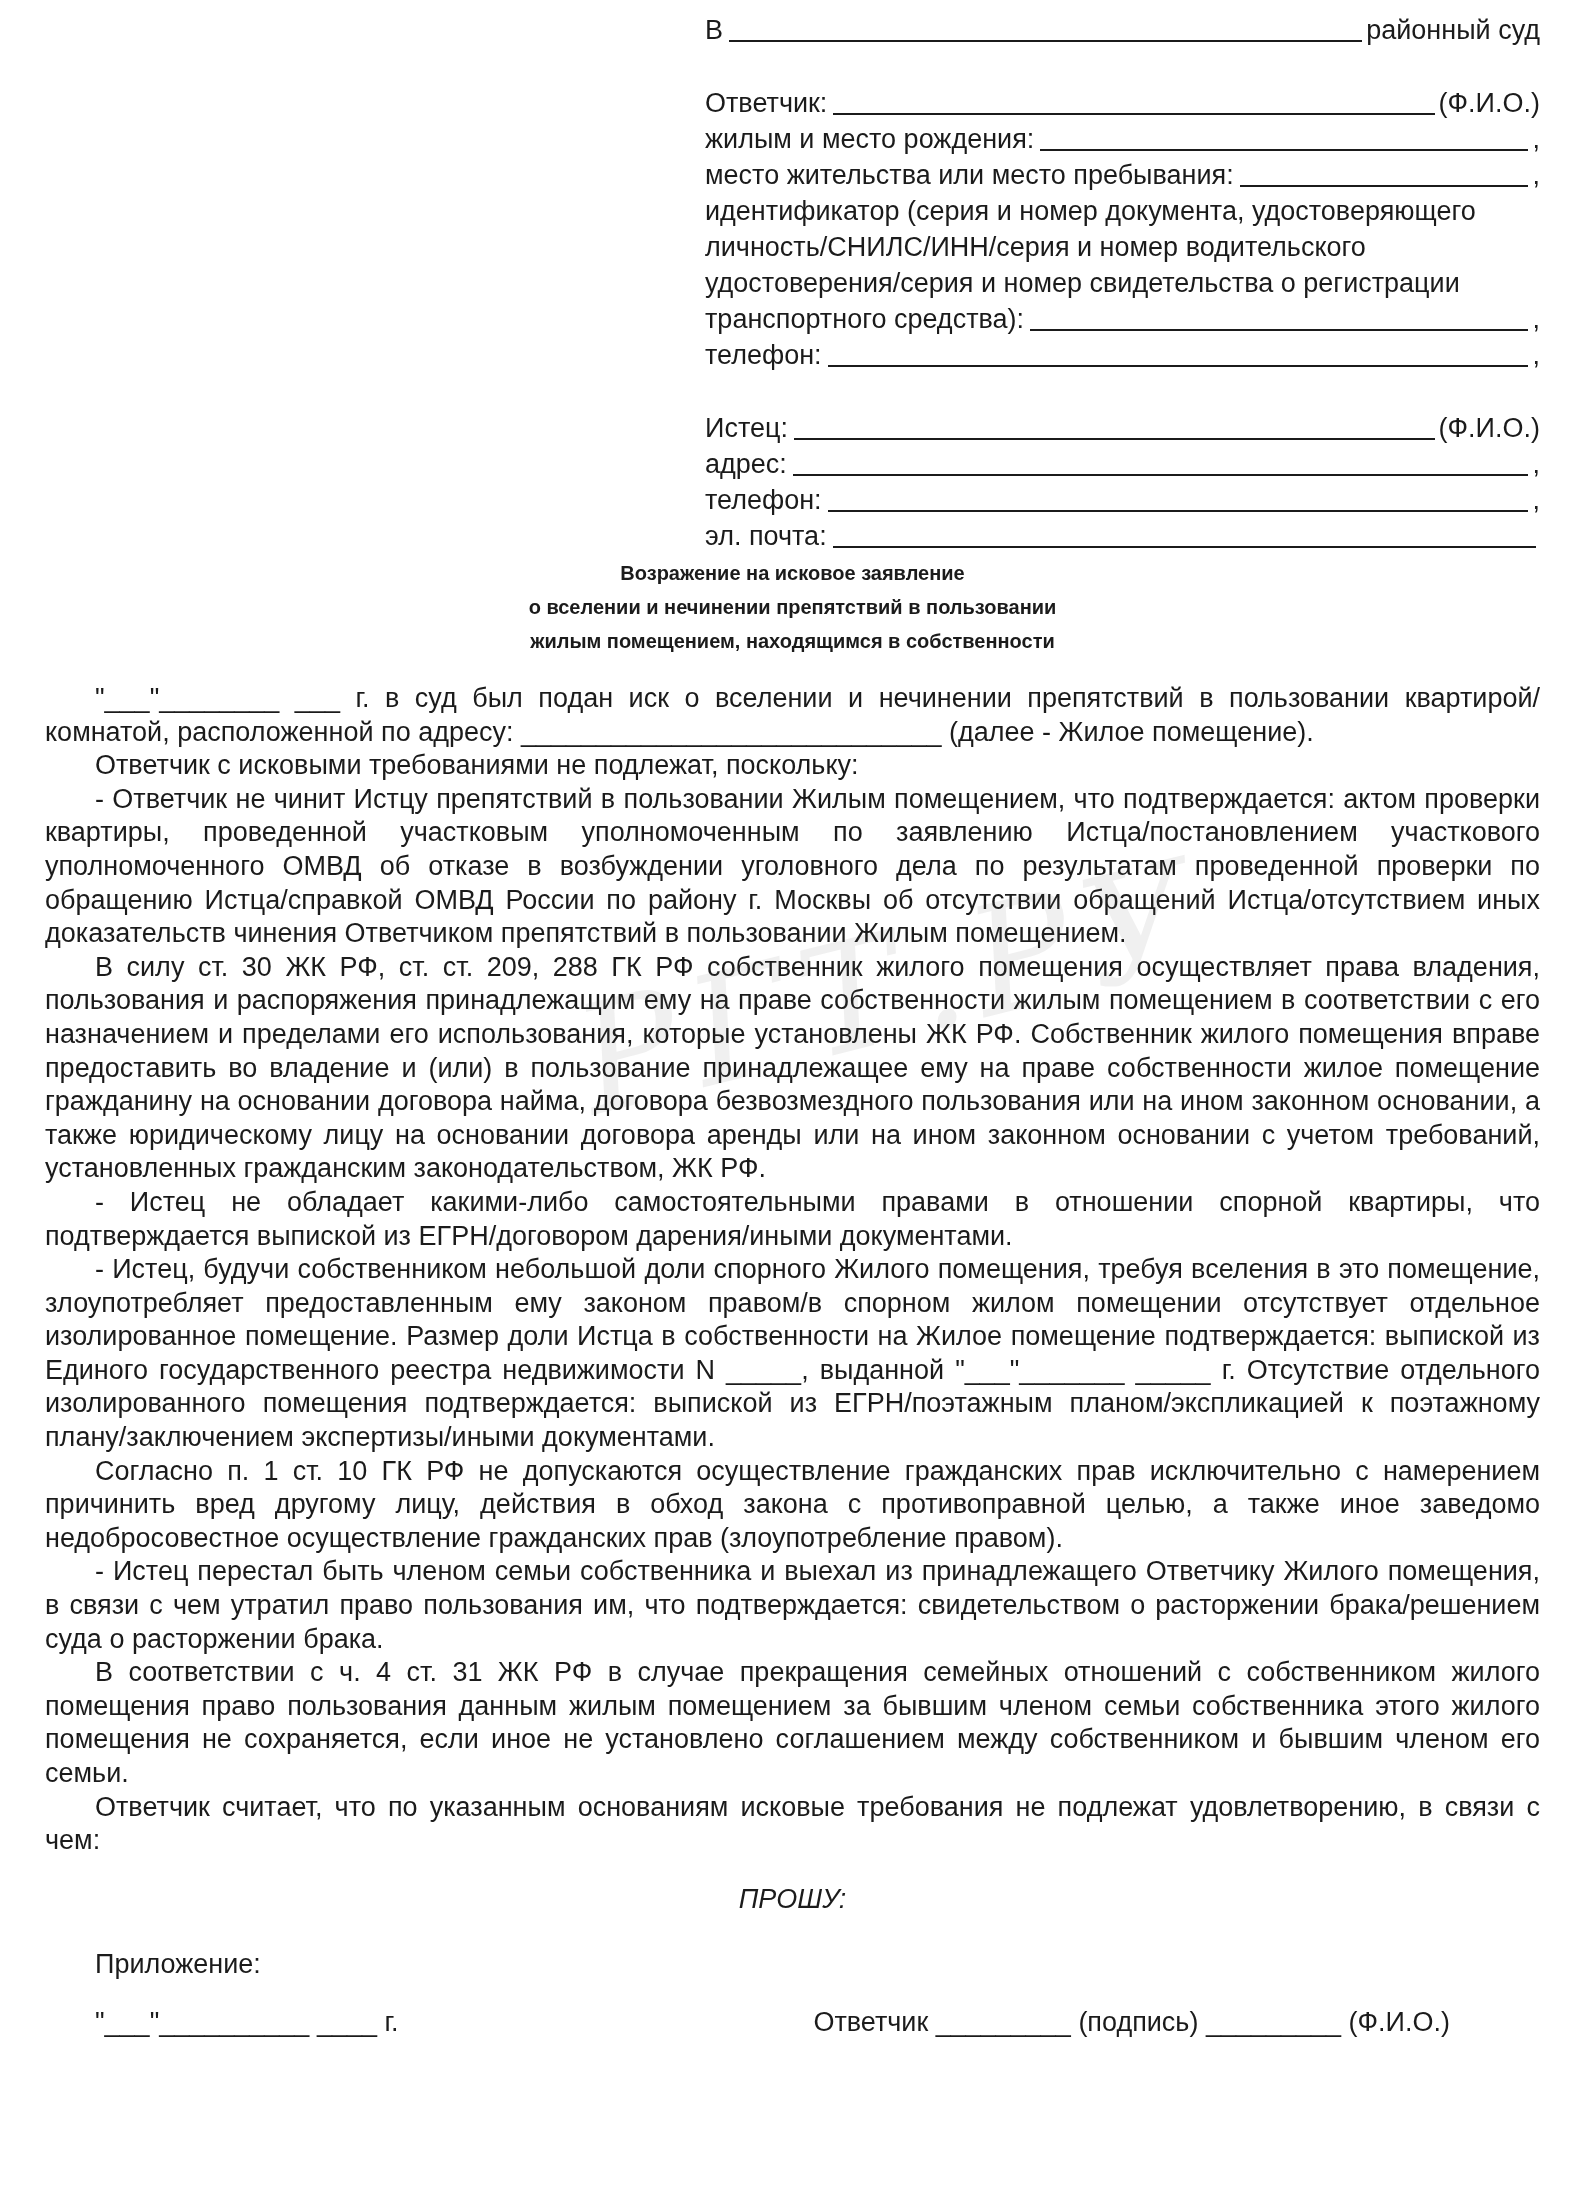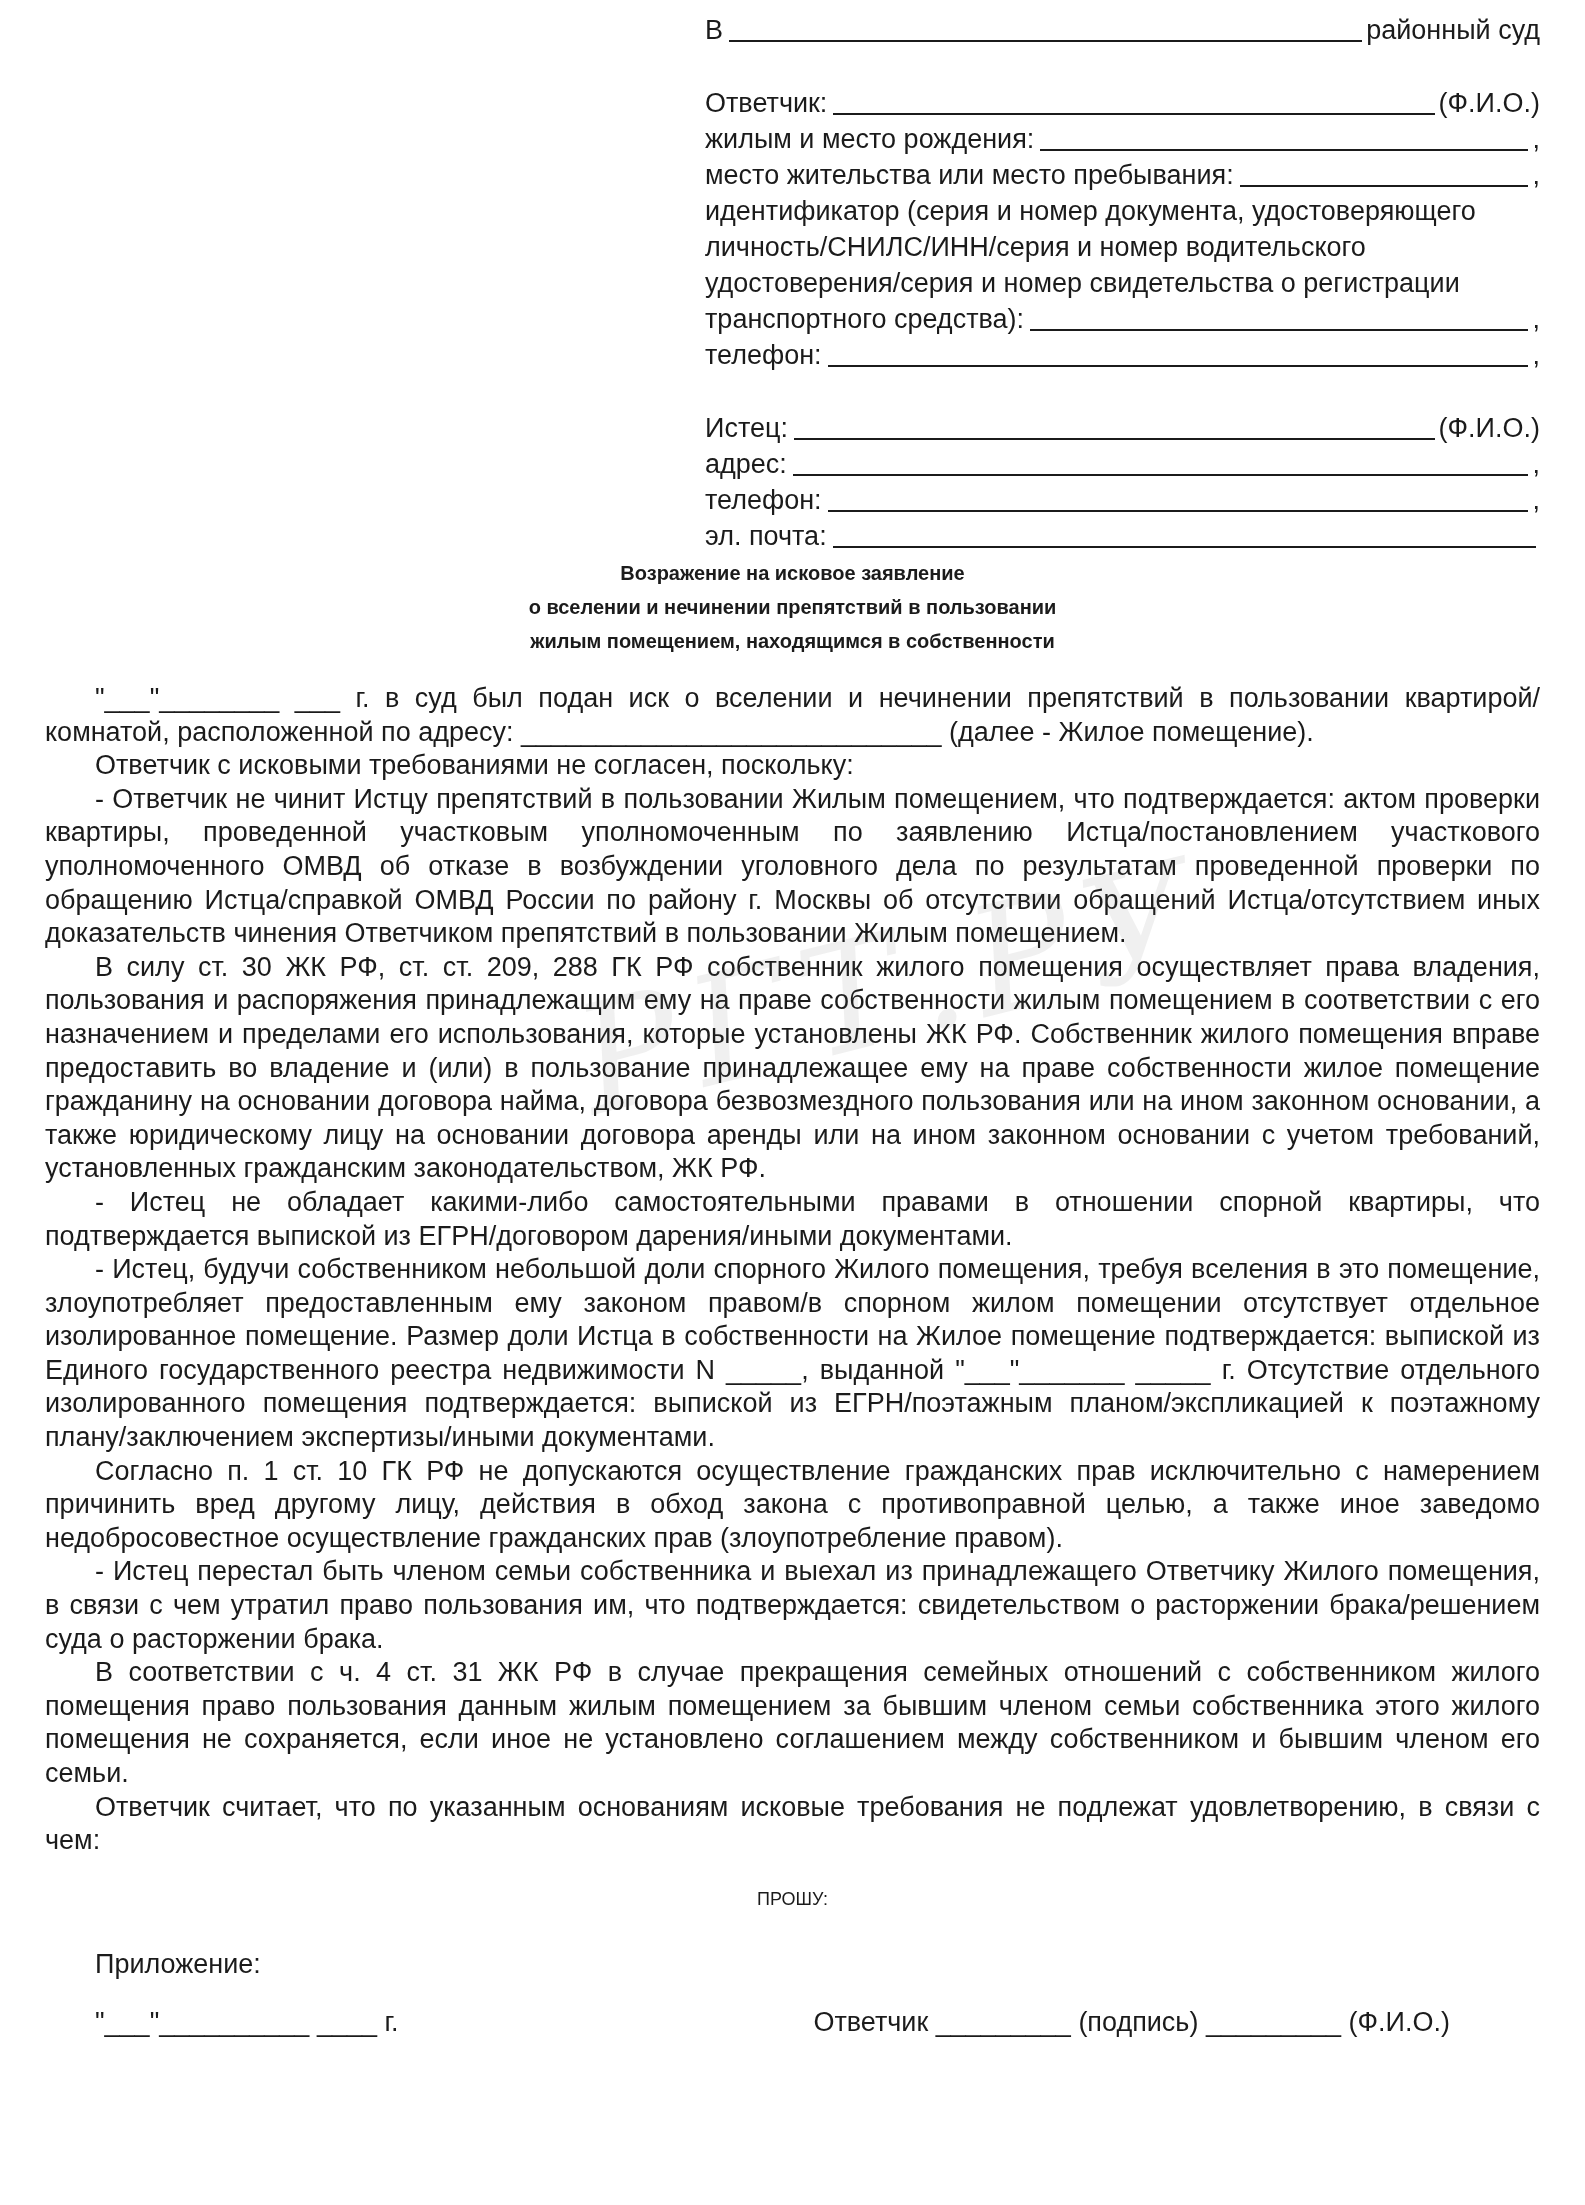--- a/index.html
+++ b/index.html
@@ -42,22 +42,23 @@
   .body{
     margin-top:24px;
     font-size:27px;
     line-height:33.6px;
     text-align:justify;
   }
   .body p{margin:0;text-indent:50px;}
   .prayer-head{
     margin-top:24px;
     text-align:center;
-    font-size:18px;
+    font-size:27px;
     line-height:34px;
+    font-style:italic;
   }
   .attachment{margin-top:32px;font-size:27px;line-height:33.6px;text-indent:50px;}
   
   .footer{
     margin-top:24px;
     display:flex;
     justify-content:space-between;
     font-size:27px;
     line-height:34px;
     padding:0 90px 0 50px;
@@ -164,21 +165,21 @@
   </div>
 
   <div class="title">
     <div>Возражение на исковое заявление</div>
     <div>о вселении и нечинении препятствий в пользовании</div>
     <div>жилым помещением, находящимся в собственности</div>
   </div>
 
   <div class="body">
     <p>"___"________ ___ г. в суд был подан иск о вселении и нечинении препятствий в пользовании квартирой/комнатой, расположенной по адресу: ____________________________ (далее - Жилое помещение).</p>
-    <p>Ответчик с исковыми требованиями не согласен, поскольку:</p>
+    <p>Ответчик с исковыми требованиями не подлежат, поскольку:</p>
     <p>- Ответчик не чинит Истцу препятствий в пользовании Жилым помещением, что подтверждается: актом проверки квартиры, проведенной участковым уполномоченным по заявлению Истца/постановлением участкового уполномоченного ОМВД об отказе в возбуждении уголовного дела по результатам проведенной проверки по обращению Истца/справкой ОМВД России по району г. Москвы об отсутствии обращений Истца/отсутствием иных доказательств чинения Ответчиком препятствий в пользовании Жилым помещением.</p>
     <p>В силу ст. 30 ЖК РФ, ст. ст. 209, 288 ГК РФ собственник жилого помещения осуществляет права владения, пользования и распоряжения принадлежащим ему на праве собственности жилым помещением в соответствии с его назначением и пределами его использования, которые установлены ЖК РФ. Собственник жилого помещения вправе предоставить во владение и (или) в пользование принадлежащее ему на праве собственности жилое помещение гражданину на основании договора найма, договора безвозмездного пользования или на ином законном основании, а также юридическому лицу на основании договора аренды или на ином законном основании с учетом требований, установленных гражданским законодательством, ЖК РФ.</p>
     <p>- Истец не обладает какими-либо самостоятельными правами в отношении спорной квартиры, что подтверждается выпиской из ЕГРН/договором дарения/иными документами.</p>
     <p>- Истец, будучи собственником небольшой доли спорного Жилого помещения, требуя вселения в это помещение, злоупотребляет предоставленным ему законом правом/в спорном жилом помещении отсутствует отдельное изолированное помещение. Размер доли Истца в собственности на Жилое помещение подтверждается: выпиской из Единого государственного реестра недвижимости N _____, выданной "___"_______ _____ г. Отсутствие отдельного изолированного помещения подтверждается: выпиской из ЕГРН/поэтажным планом/экспликацией к поэтажному плану/заключением экспертизы/иными документами.</p>
     <p>Согласно п. 1 ст. 10 ГК РФ не допускаются осуществление гражданских прав исключительно с намерением причинить вред другому лицу, действия в обход закона с противоправной целью, а также иное заведомо недобросовестное осуществление гражданских прав (злоупотребление правом).</p>
     <p>- Истец перестал быть членом семьи собственника и выехал из принадлежащего Ответчику Жилого помещения, в связи с чем утратил право пользования им, что подтверждается: свидетельством о расторжении брака/решением суда о расторжении брака.</p>
     <p>В соответствии с ч. 4 ст. 31 ЖК РФ в случае прекращения семейных отношений с собственником жилого помещения право пользования данным жилым помещением за бывшим членом семьи собственника этого жилого помещения не сохраняется, если иное не установлено соглашением между собственником и бывшим членом его семьи.</p>
     <p>Ответчик считает, что по указанным основаниям исковые требования не подлежат удовлетворению, в связи с чем:</p>
   </div>
 

